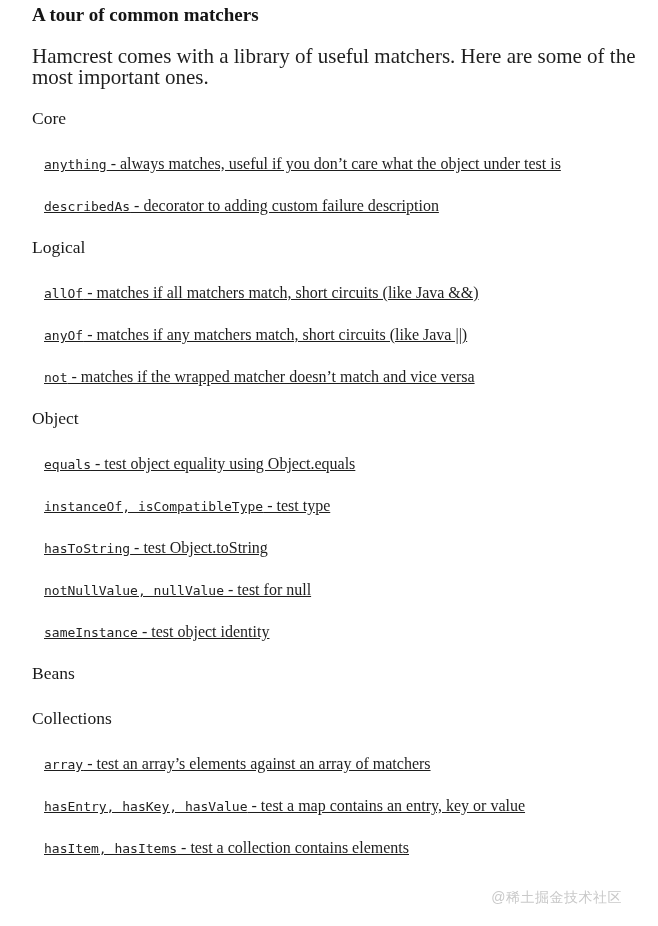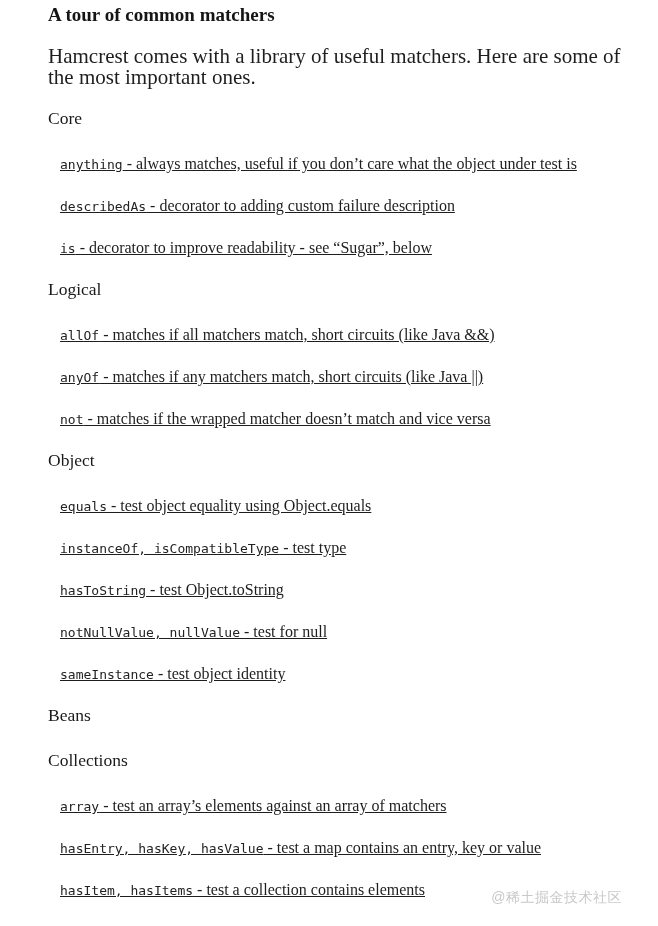--- a/index.html
+++ b/index.html
@@ -6,21 +6,21 @@
   body {
     width: 658px;
     height: 926px;
     background: #ffffff;
     color: #1e1e1e;
     font-family: "Liberation Serif", serif;
     position: relative;
     overflow: hidden;
   }
   .doc {
-    padding: 3px 14px 0 48px;
+    padding: 3px 14px 0 32px;
   }
   h1.page-title {
     font-size: 19px;
     font-weight: 600;
     line-height: 24px;
     margin: 0 0 19px 0;
     color: #151515;
   }
   p.para {
     font-size: 21px;
@@ -60,21 +60,20 @@
 
 <div class="doc">
 
   <h1 class="page-title">A tour of common matchers</h1>
 
   <p class="para">Hamcrest comes with a library of useful matchers. Here are some of the most important ones.</p>
 
   <h2 class="section-heading">Core</h2>
   <p class="item"><code>anything</code><span> - always matches, useful if you don’t care what the object under test is</span></p>
   <p class="item"><code>describedAs</code><span> - decorator to adding custom failure description</span></p>
-  <p class="item"><code>is</code><span> - decorator to improve readability - see “Sugar”, below</span></p>
 
   <h2 class="section-heading">Logical</h2>
   <p class="item"><code>allOf</code><span> - matches if all matchers match, short circuits (like Java &amp;&amp;)</span></p>
   <p class="item"><code>anyOf</code><span> - matches if any matchers match, short circuits (like Java ||)</span></p>
   <p class="item"><code>not</code><span> - matches if the wrapped matcher doesn’t match and vice versa</span></p>
 
   <h2 class="section-heading">Object</h2>
   <p class="item"><code>equals</code><span> - test object equality using Object.equals</span></p>
   <p class="item"><code>instanceOf, isCompatibleType</code><span> - test type</span></p>
   <p class="item"><code>hasToString</code><span> - test Object.toString</span></p>

